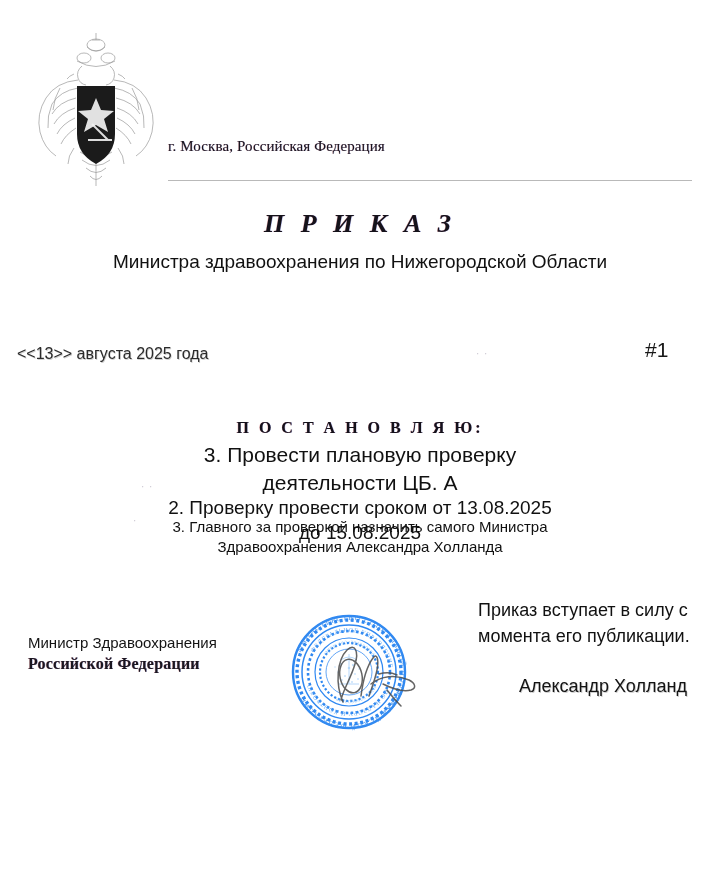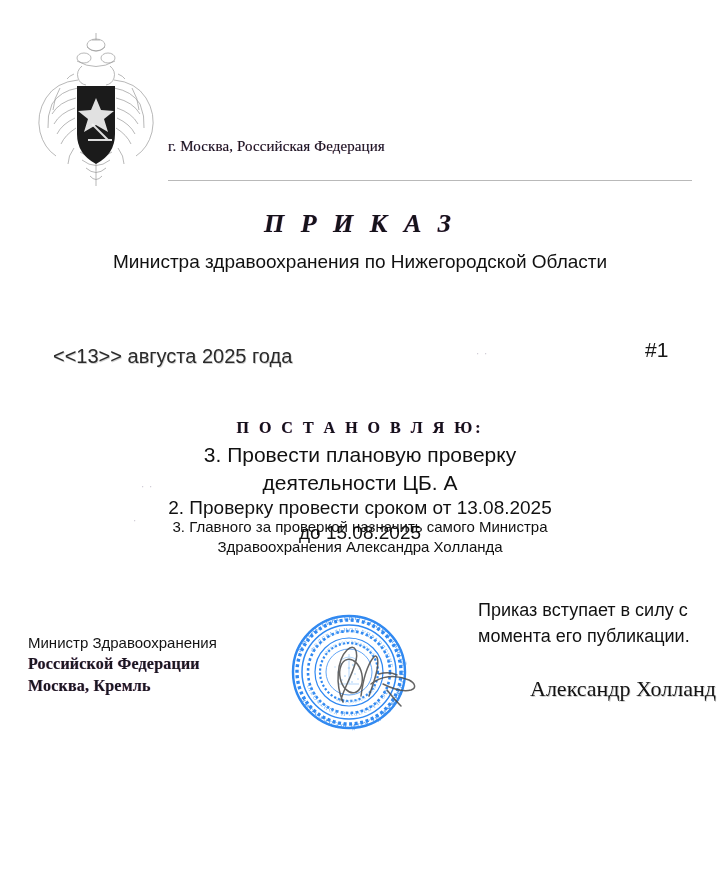--- a/index.html
+++ b/index.html
@@ -106,24 +106,23 @@
     line-height: 32px;
     color: #111111;
   }
 
   
   .doc-date {
     position: absolute;
     left: 17px;
     top: 345px;
     font-family: "Liberation Sans", sans-serif;
-    font-size: 20px;
+    font-size: 16px;
     color: #2b2b2b;
     text-shadow: 0.7px 0.7px 0 rgba(150,150,150,.45);
-    margin-left: 36px;
   }
   .doc-number {
     position: absolute;
     left: 645px;
     top: 338px;
     font-family: "Liberation Sans", sans-serif;
     font-size: 21px;
     color: #181818;
   }
 
@@ -201,25 +200,24 @@
     font-size: 16px;
     line-height: 22px;
     color: #1a1620;
     letter-spacing: .2px;
     text-shadow: -0.45px 0 rgba(195,40,40,.32), 0.45px 0 rgba(30,60,195,.32);
   }
   .sig-name {
     position: absolute;
     left: 519px;
     top: 676px;
-    font-family: Liberation Serif, serif;
-    font-size: 22px;
+    font-family: Liberation Sans, sans-serif;
+    font-size: 18px;
     color: #141414;
     text-shadow: 0.8px 0.8px 0 rgba(160,160,160,.5);
-    margin-left: 11px;
   }
 
   
   .stamp {
     position: absolute;
     left: 283px;
     top: 604px;
     width: 158px;
     height: 136px;
     opacity: .92;
@@ -310,21 +308,20 @@
   <div class="resolve-word">П О С Т А Н О В Л Я Ю:</div>
   <div class="clause clause-1">3. Провести плановую проверку деятельности ЦБ. А</div>
   <div class="clause clause-2">2. Проверку провести сроком от 13.08.2025 до 15.08.2025</div>
   <div class="clause clause-3">3. Главного за проверкой назначить самого Министра Здравоохранения Александра Холланда</div>
 
   <div class="effect-note">Приказ вступает в силу с момента его публикации.</div>
 
   <div class="sig-block">
     <div class="sig-role">Министр Здравоохранения</div>
     <div class="sig-state">Российской Федерации</div>
-    <div class="sig-place">Москва, Кремль</div>
   </div>
 
   <div class="sig-name">Александр Холланд</div>
 
   <div class="stamp">
     <svg viewBox="0 0 158 136" xmlns="http://www.w3.org/2000/svg" aria-hidden="true">
       <defs>
         <path id="ring-outer" d="M66 68 m-52 0 a52 52 0 1 1 104 0 a52 52 0 1 1 -104 0"></path>
         <path id="ring-mid" d="M66 68 m-40 0 a40 40 0 1 1 80 0 a40 40 0 1 1 -80 0"></path>
         <path id="ring-in" d="M66 68 m-28 0 a28 28 0 1 1 56 0 a28 28 0 1 1 -56 0"></path>

